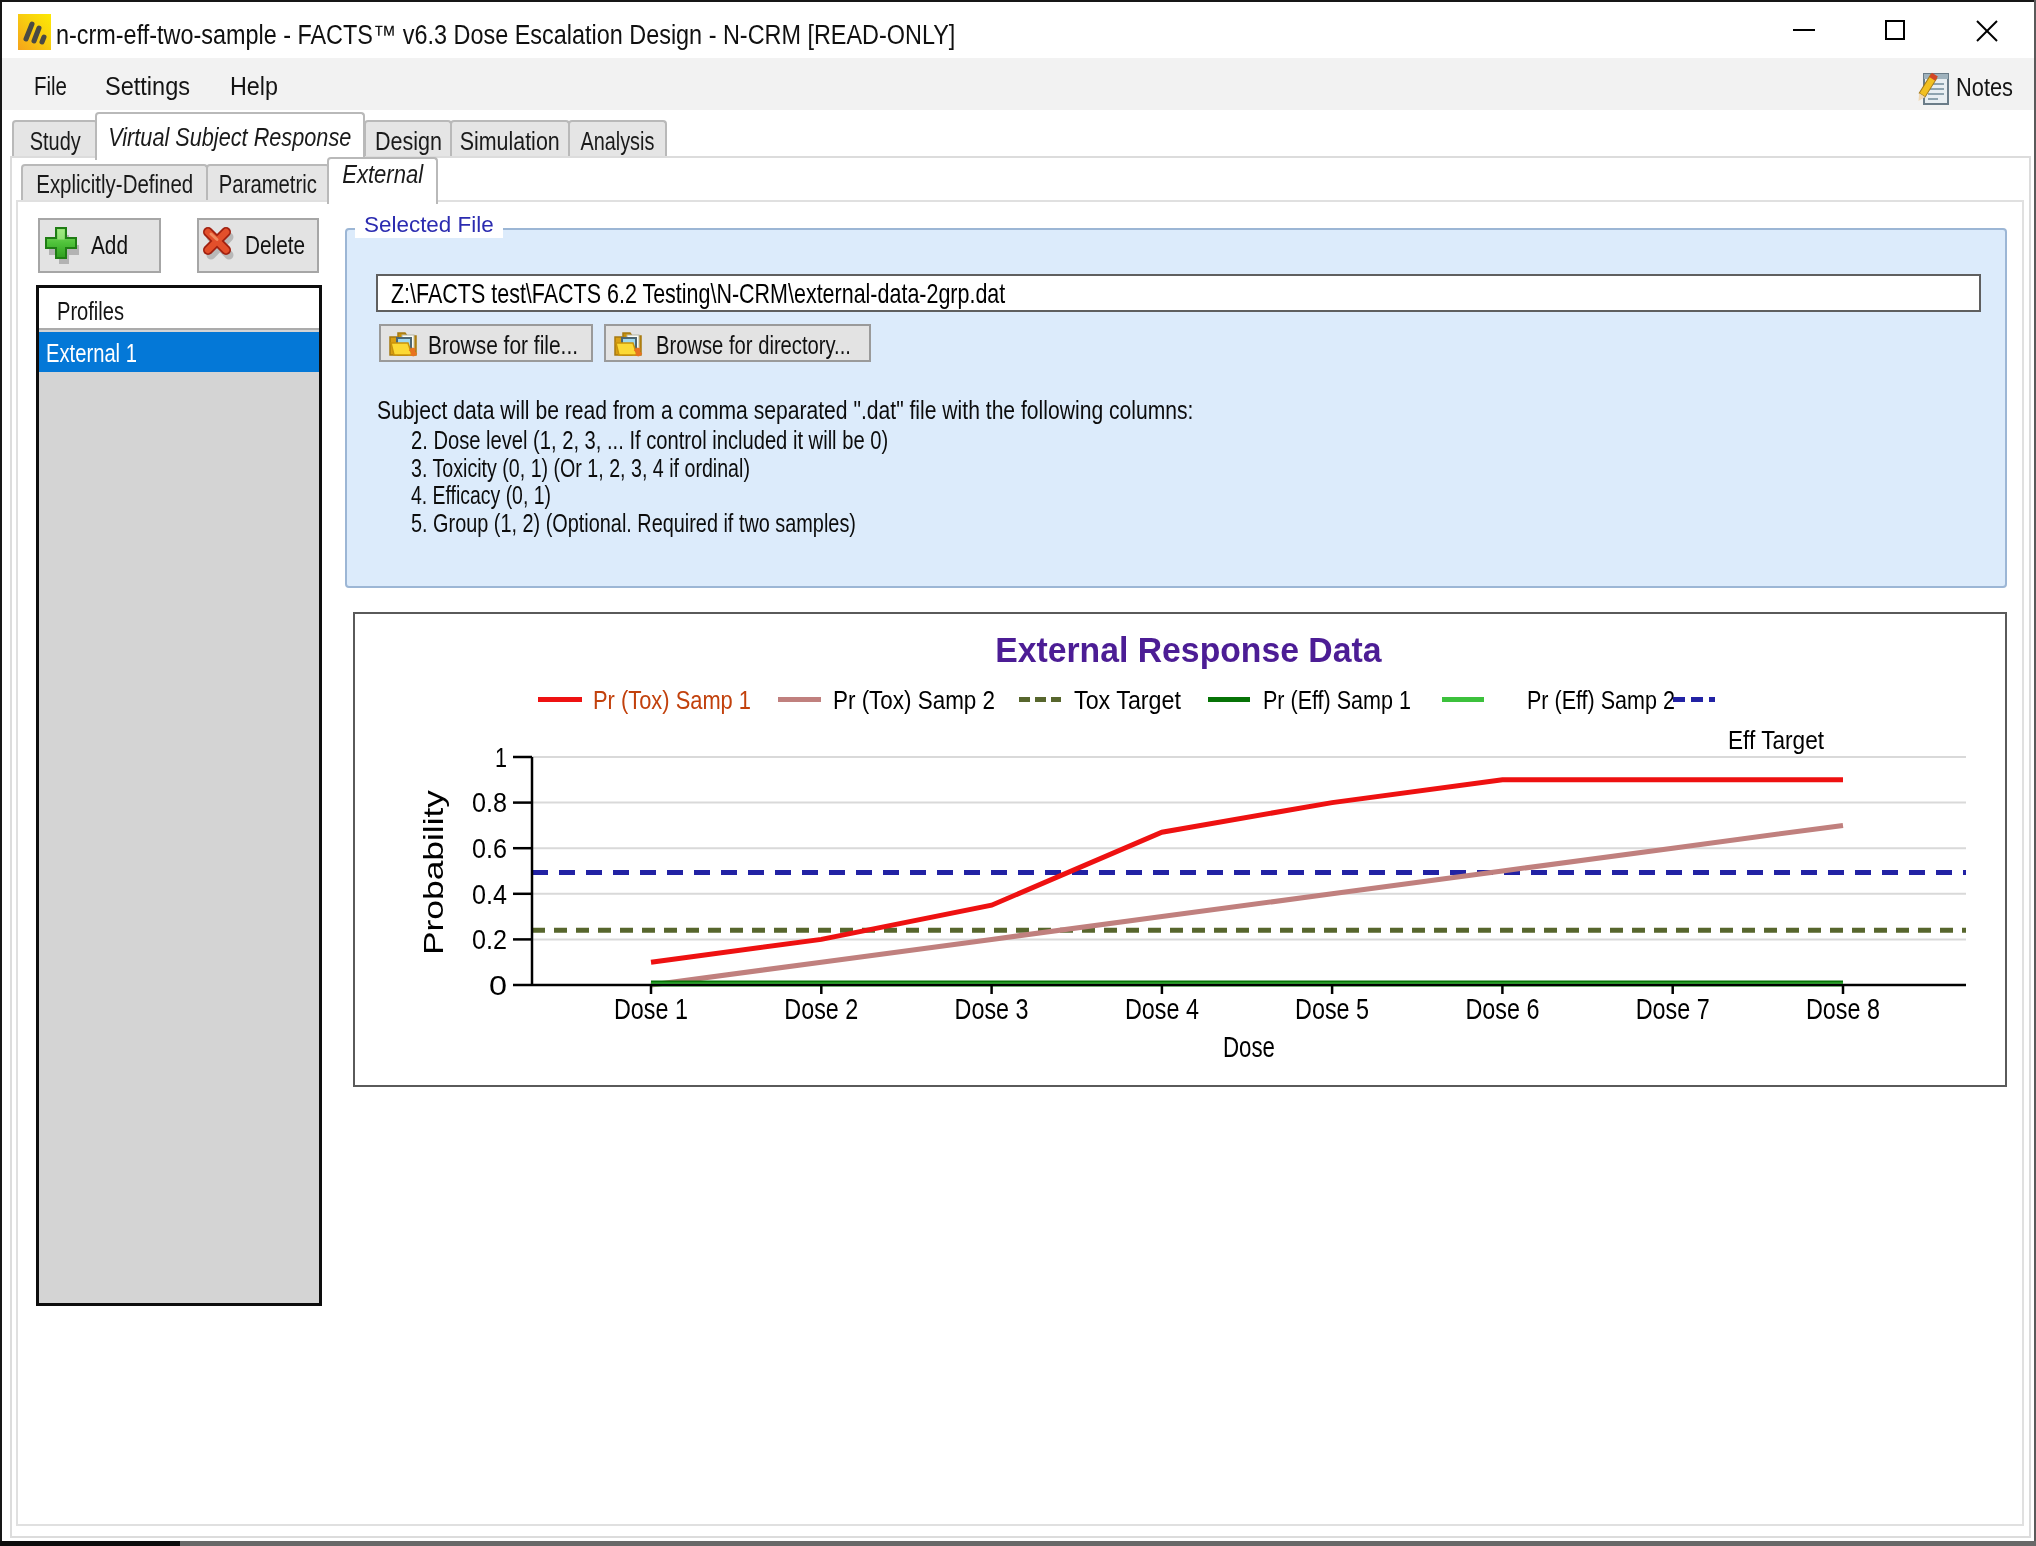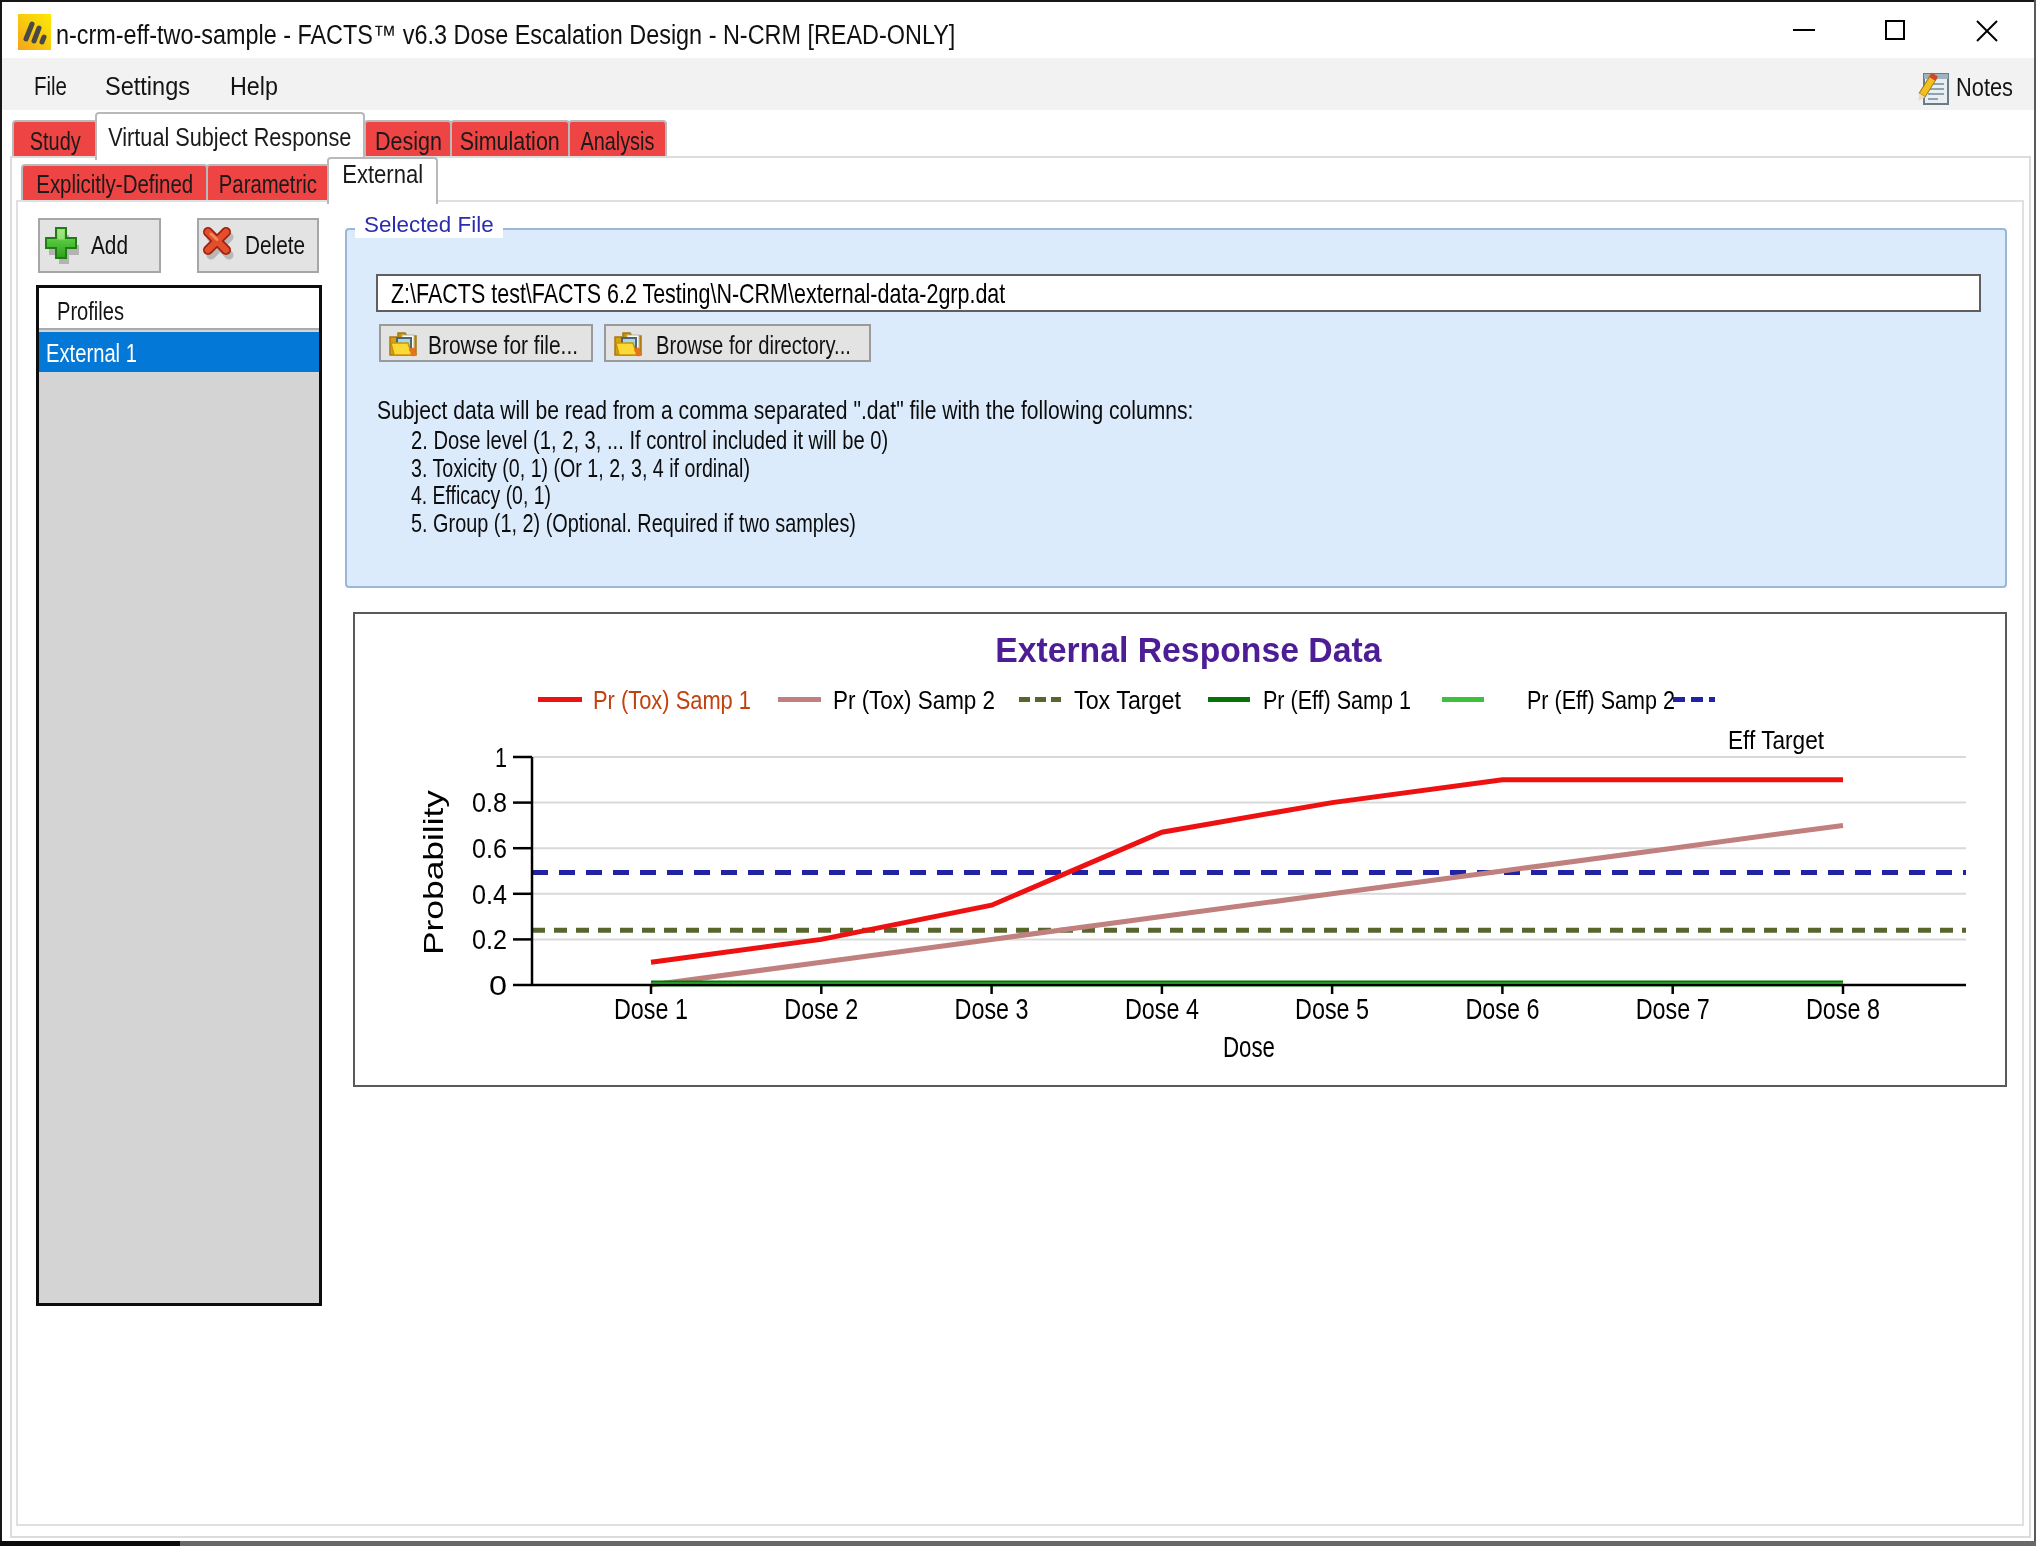--- a/index.html
+++ b/index.html
@@ -1,22 +1,22 @@
 <!DOCTYPE html>
 <html><head>
 <meta charset="utf-8">
 <style>
   html,body{margin:0;padding:0;}
   body{width:2036px;height:1546px;position:relative;background:#ffffff;
        font-family:"Liberation Sans",sans-serif;overflow:hidden;}
   .abs{position:absolute;}
   .nw{display:inline-block;transform-origin:0 50%;white-space:nowrap;}
-  .tab{position:absolute;background:#ef4444;border:2px solid #b9b9b9;border-bottom:none;
+  .tab{position:absolute;background:#e5e5e5;border:2px solid #b9b9b9;border-bottom:none;
        border-radius:4px 4px 0 0;display:flex;align-items:center;justify-content:center;color:#1a1a1a;}
-  .tabsel{background:#ffffff;z-index:5;}
+  .tabsel{background:#ffffff;z-index:5;font-style:italic;}
   .btn{position:absolute;background:#e3e3e3;border:2px solid #a6a6a6;}
 </style>
 </head>
 <body>
 
 <div class="abs" style="left:0;top:0;width:2036px;height:2px;background:#161616;"></div>
 <div class="abs" style="left:0;top:0;width:2px;height:1541px;background:#161616;"></div>
 <div class="abs" style="left:2034px;top:0;width:2px;height:1546px;background:#5a5a5a;"></div>
 <div class="abs" style="left:0;top:1541px;width:180px;height:5px;background:#0c0c0c;"></div>
 <div class="abs" style="left:180px;top:1541px;width:1856px;height:5px;background:#686868;"></div>

